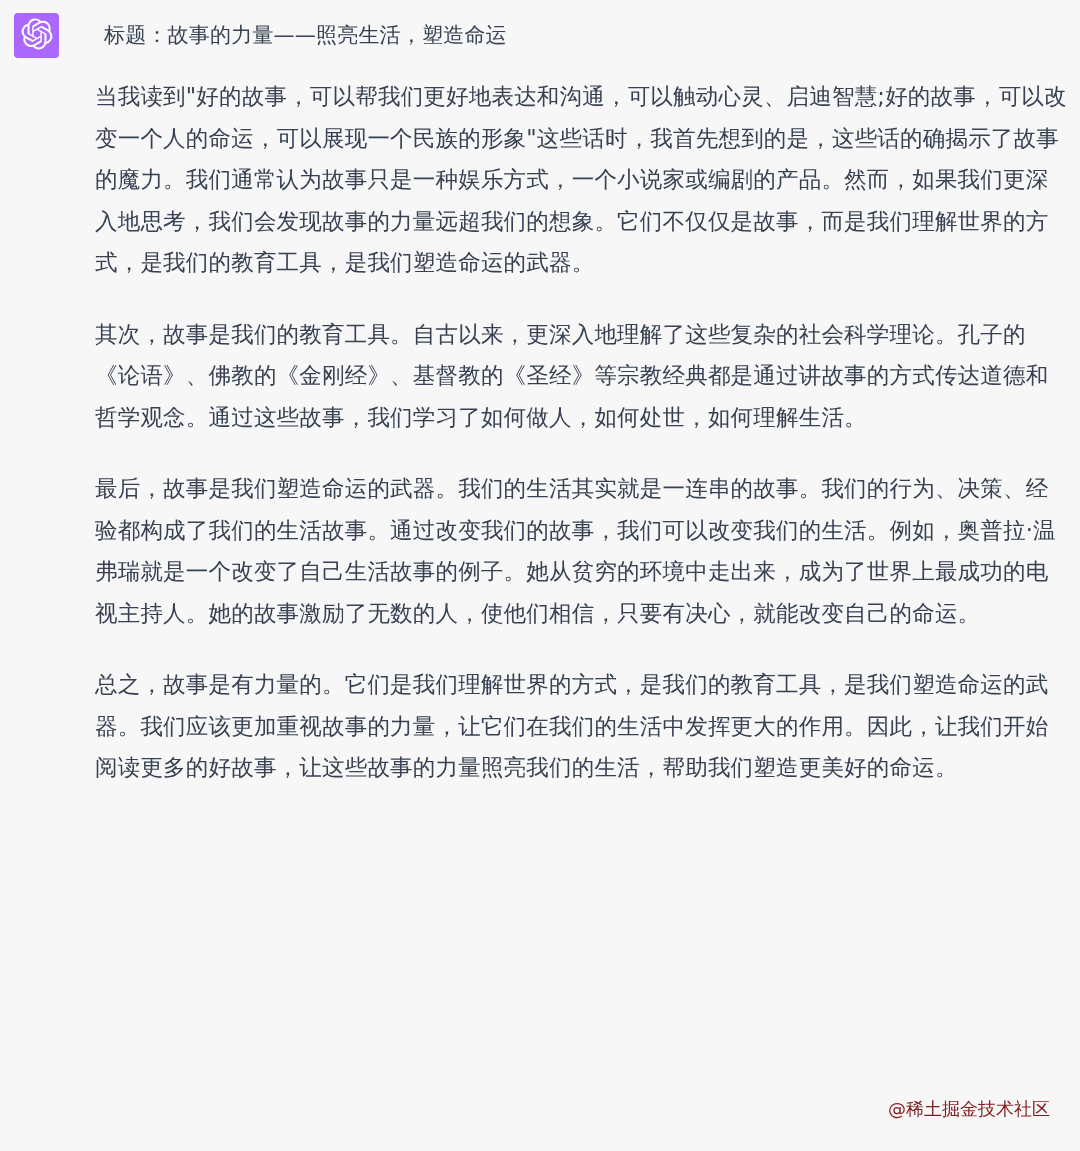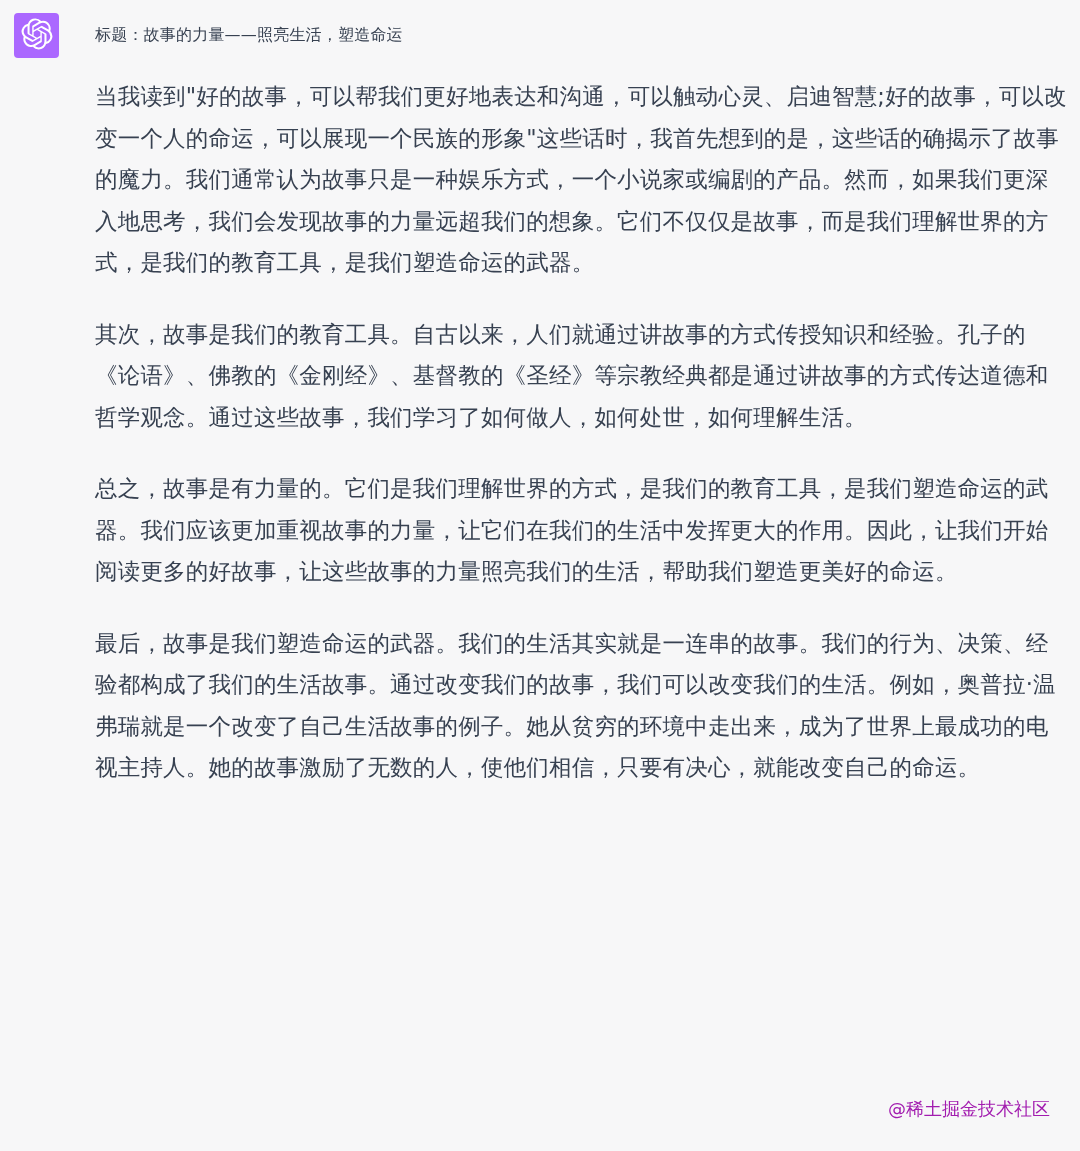--- a/index.html
+++ b/index.html
@@ -38,56 +38,56 @@
     width: 32px;
     height: 32px;
   }
   .content {
     position: absolute;
     left: 95px;
     top: 14px;
     width: 972px;
   }
   .title {
-    font-size: 16px;
+    font-size: 21px;
     line-height: 42px;
-    margin: 0 0 20px 0;
+    margin: 0 0 20px 9px;
     letter-spacing: 0.2px;
     white-space: nowrap;
   }
   .para {
     font-size: 22.5px;
     line-height: 41.5px;
     margin: 0 0 30px 0;
     letter-spacing: 0.2px;
     word-break: break-all;
   }
   .watermark {
     position: absolute;
     right: 30px;
     top: 1097px;
     font-size: 18px;
-    color: #a21caf;
+    color: #7f1d1d;
     white-space: nowrap;
   }
 </style>
 </head>
 <body>
 
 <div class="message-row">
   <div class="avatar">
     <span>
       <svg viewBox="0 0 41 41" fill="none">
         <path fill="#ffffff" d="M37.53 16.78a9.9 9.9 0 0 0-.85-8.13 10.02 10.02 0 0 0-10.79-4.8A9.9 9.9 0 0 0 18.43.5a10.02 10.02 0 0 0-9.56 6.94 9.91 9.91 0 0 0-6.62 4.8 10.02 10.02 0 0 0 1.23 11.75 9.9 9.9 0 0 0 .85 8.13 10.02 10.02 0 0 0 10.79 4.8 9.9 9.9 0 0 0 7.46 3.33 10.02 10.02 0 0 0 9.56-6.95 9.91 9.91 0 0 0 6.62-4.8 10.02 10.02 0 0 0-1.23-11.72zM22.59 37.66a7.43 7.43 0 0 1-4.77-1.73l.24-.13 7.92-4.57a1.3 1.3 0 0 0 .65-1.13V18.94l3.35 1.94a.12.12 0 0 1 .06.09v9.25a7.46 7.46 0 0 1-7.45 7.44zM6.57 30.81a7.42 7.42 0 0 1-.89-4.99l.24.14 7.92 4.57a1.29 1.29 0 0 0 1.3 0l9.67-5.58v3.87a.12.12 0 0 1-.05.1l-8.01 4.62a7.46 7.46 0 0 1-10.18-2.73zM4.49 13.52a7.43 7.43 0 0 1 3.88-3.27v9.41a1.29 1.29 0 0 0 .65 1.12l9.67 5.58-3.35 1.94a.12.12 0 0 1-.11.01L7.22 23.7a7.46 7.46 0 0 1-2.73-10.18zm27.53 6.4l-9.67-5.58 3.35-1.93a.12.12 0 0 1 .11-.01l8.01 4.62a7.45 7.45 0 0 1-1.15 13.44v-9.42a1.29 1.29 0 0 0-.65-1.12zm3.33-5.02l-.24-.14-7.91-4.61a1.29 1.29 0 0 0-1.3 0l-9.67 5.58v-3.87a.12.12 0 0 1 .05-.1l8.01-4.62a7.45 7.45 0 0 1 11.06 7.72zM14.4 21.79l-3.35-1.94a.12.12 0 0 1-.06-.09V10.5a7.45 7.45 0 0 1 12.22-5.72l-.24.13-7.92 4.57a1.3 1.3 0 0 0-.65 1.13l-.01 11.18zm1.82-3.93l4.31-2.49 4.31 2.49v4.98l-4.31 2.49-4.31-2.49v-4.98z"></path>
       </svg>
     </span>
   </div>
 
   <div class="content">
     <div class="title">标题：故事的力量——照亮生活，塑造命运</div>
     <p class="para">当我读到"好的故事，可以帮我们更好地表达和沟通，可以触动心灵、启迪智慧;好的故事，可以改变一个人的命运，可以展现一个民族的形象"这些话时，我首先想到的是，这些话的确揭示了故事的魔力。我们通常认为故事只是一种娱乐方式，一个小说家或编剧的产品。然而，如果我们更深入地思考，我们会发现故事的力量远超我们的想象。它们不仅仅是故事，而是我们理解世界的方式，是我们的教育工具，是我们塑造命运的武器。</p>
-    <p class="para">其次，故事是我们的教育工具。自古以来，人们就通过讲故事的方式传授知识和经验。孔子的《论语》、佛教的《金刚经》、基督教的《圣经》等宗教经典都是通过讲故事的方式传达道德和哲学观念。通过这些故事，我们学习了如何做人，如何处世，如何理解生活。</p>
+    <p class="para">其次，故事是我们的教育工具。自古以来，更深入地理解了这些复杂的社会科学理论。孔子的《论语》、佛教的《金刚经》、基督教的《圣经》等宗教经典都是通过讲故事的方式传达道德和哲学观念。通过这些故事，我们学习了如何做人，如何处世，如何理解生活。</p>
+    <p class="para">最后，故事是我们塑造命运的武器。我们的生活其实就是一连串的故事。我们的行为、决策、经验都构成了我们的生活故事。通过改变我们的故事，我们可以改变我们的生活。例如，奥普拉·温弗瑞就是一个改变了自己生活故事的例子。她从贫穷的环境中走出来，成为了世界上最成功的电视主持人。她的故事激励了无数的人，使他们相信，只要有决心，就能改变自己的命运。</p>
     <p class="para">总之，故事是有力量的。它们是我们理解世界的方式，是我们的教育工具，是我们塑造命运的武器。我们应该更加重视故事的力量，让它们在我们的生活中发挥更大的作用。因此，让我们开始阅读更多的好故事，让这些故事的力量照亮我们的生活，帮助我们塑造更美好的命运。</p>
-    <p class="para">最后，故事是我们塑造命运的武器。我们的生活其实就是一连串的故事。我们的行为、决策、经验都构成了我们的生活故事。通过改变我们的故事，我们可以改变我们的生活。例如，奥普拉·温弗瑞就是一个改变了自己生活故事的例子。她从贫穷的环境中走出来，成为了世界上最成功的电视主持人。她的故事激励了无数的人，使他们相信，只要有决心，就能改变自己的命运。</p>
   </div>
 
   <div class="watermark">@稀土掘金技术社区</div>
 </div>
 
 </body></html>

